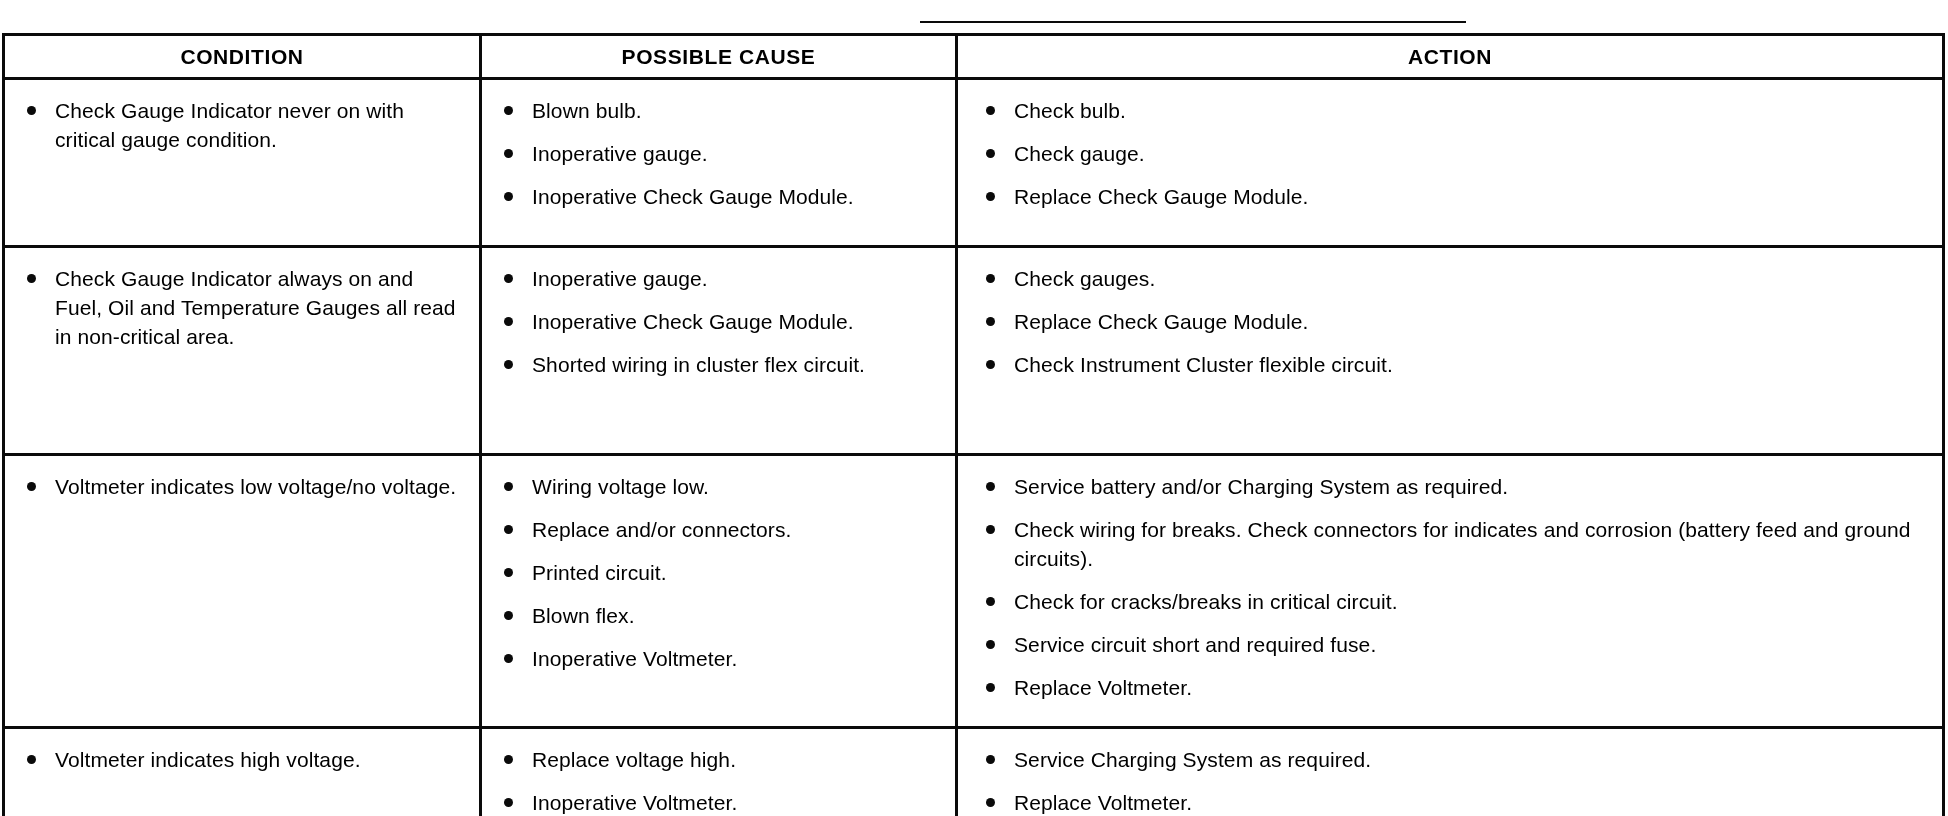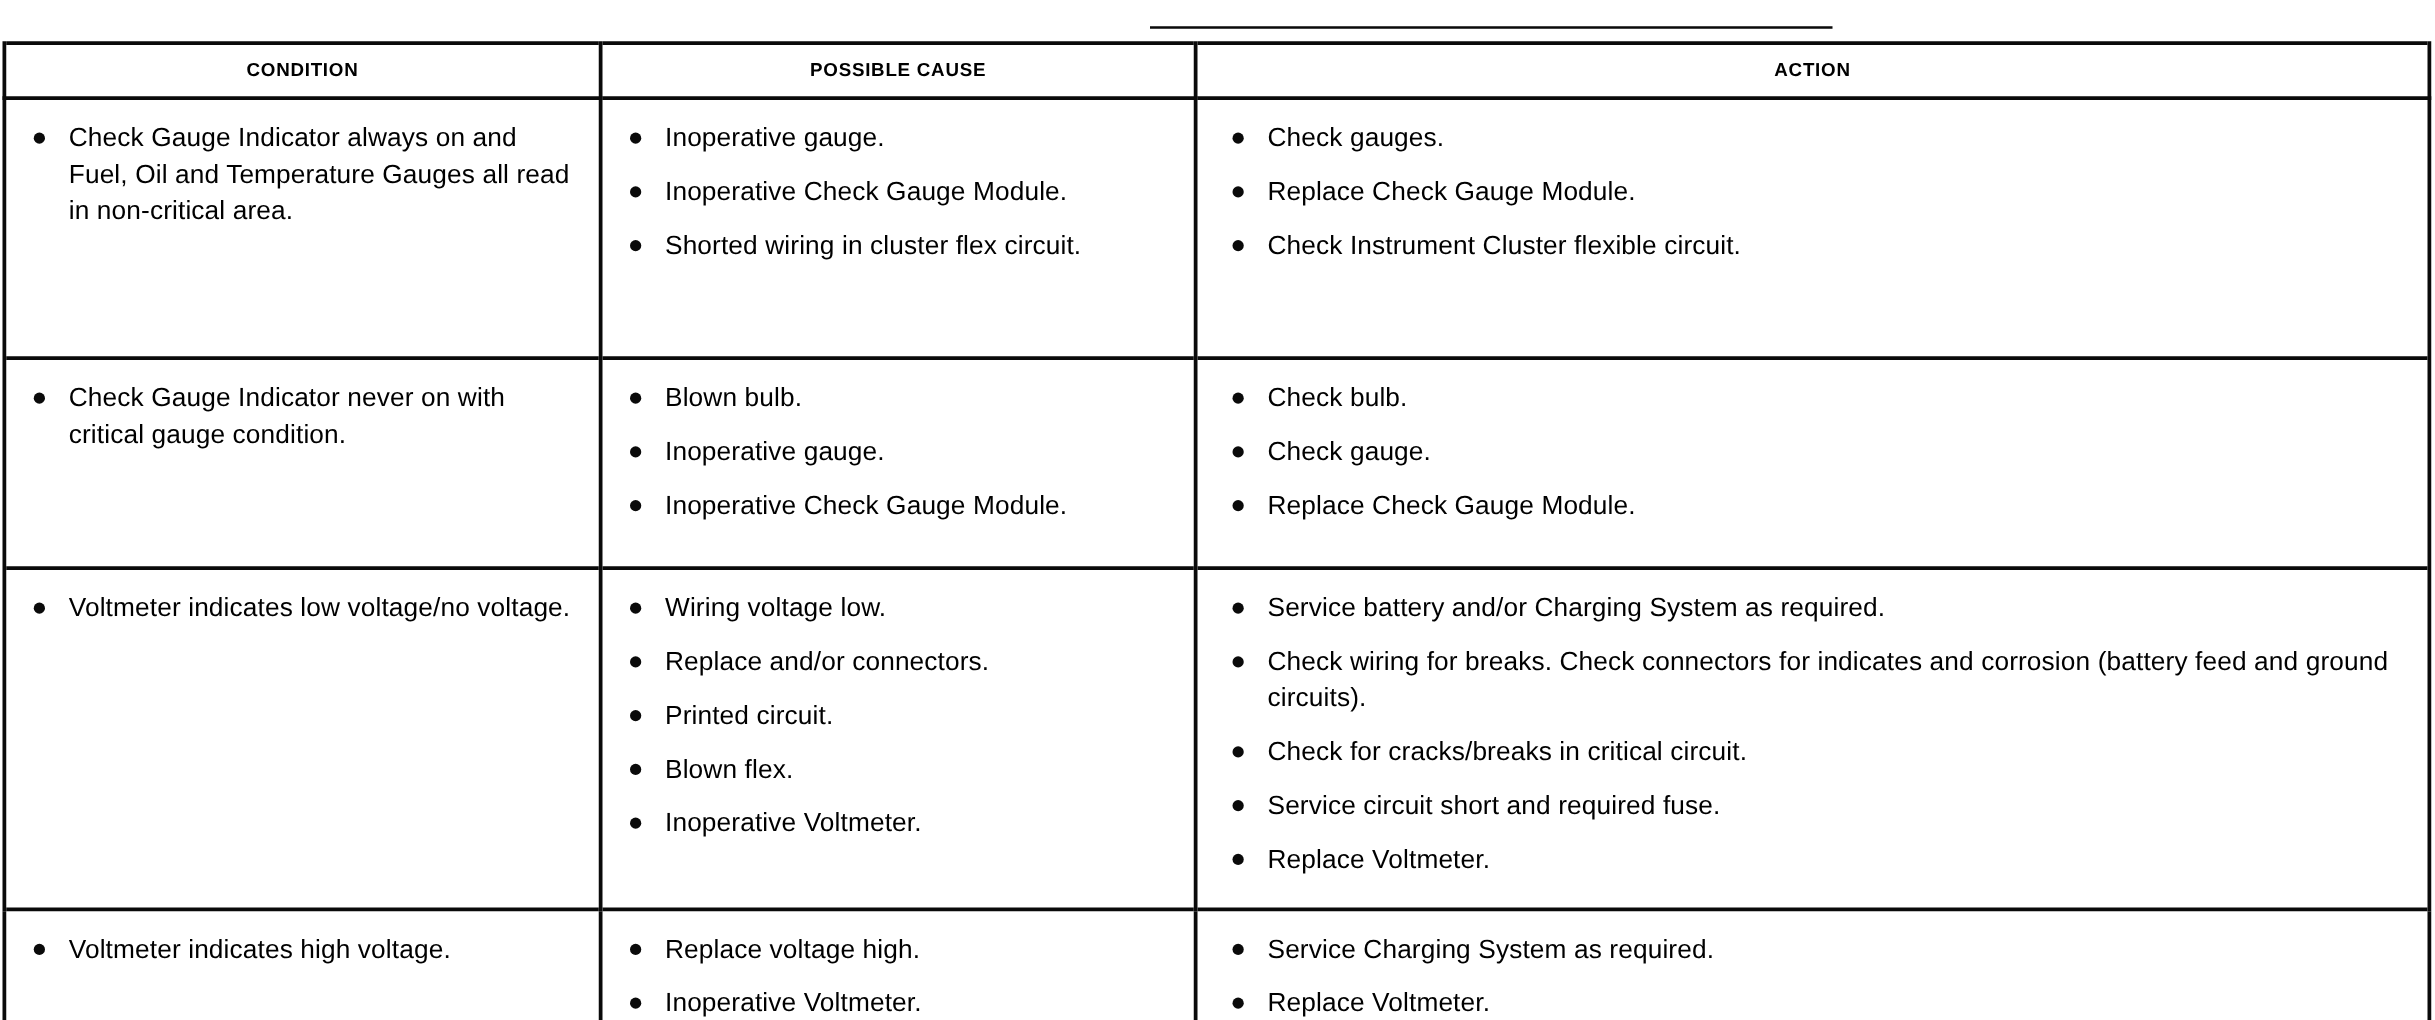--- a/index.html
+++ b/index.html
@@ -47,21 +47,21 @@
     border-left: 3px solid #0a0a0a;
     border-right: 3px solid #0a0a0a;
     vertical-align: top;
     padding: 0;
   }
   #troubleshooting-table tr.header-row th {
     border-bottom: 3px solid #0a0a0a;
     height: 41px;
     vertical-align: middle;
     text-align: center;
-    font-size: 15px;
+    font-size: 21px;
     font-weight: bold;
     letter-spacing: 0.6px;
     font-family: "Liberation Sans", sans-serif;
   }
   #troubleshooting-table tr.body-row td {
     border-top: 3px solid #0a0a0a;
   }
   #troubleshooting-table tr.body-row:first-of-type td {
     border-top: none;
   }
@@ -112,59 +112,59 @@
       <col class="c3">
   </colgroup>
   <thead>
     <tr class="header-row">
       <th>CONDITION</th>
       <th>POSSIBLE CAUSE</th>
       <th>ACTION</th>
     </tr>
   </thead>
   <tbody id="table-body">
+      <tr class="body-row row-2">
+        <td>
+          <ul class="bullets">
+            <li>Check Gauge Indicator never on with critical gauge condition.</li>
+          </ul>
+        </td>
+        <td>
+          <ul class="bullets">
+            <li>Blown bulb.</li>
+            <li>Inoperative gauge.</li>
+            <li>Inoperative Check Gauge Module.</li>
+          </ul>
+        </td>
+        <td>
+          <ul class="bullets wide">
+            <li>Check bulb.</li>
+            <li>Check gauge.</li>
+            <li>Replace Check Gauge Module.</li>
+          </ul>
+        </td>
+      </tr>
       <tr class="body-row row-1">
         <td>
           <ul class="bullets">
             <li>Check Gauge Indicator always on and Fuel, Oil and Temperature Gauges all read in non-critical area.</li>
           </ul>
         </td>
         <td>
           <ul class="bullets">
             <li>Inoperative gauge.</li>
             <li>Inoperative Check Gauge Module.</li>
             <li>Shorted wiring in cluster flex circuit.</li>
           </ul>
         </td>
         <td>
           <ul class="bullets wide">
             <li>Check gauges.</li>
             <li>Replace Check Gauge Module.</li>
             <li>Check Instrument Cluster flexible circuit.</li>
-          </ul>
-        </td>
-      </tr>
-      <tr class="body-row row-2">
-        <td>
-          <ul class="bullets">
-            <li>Check Gauge Indicator never on with critical gauge condition.</li>
-          </ul>
-        </td>
-        <td>
-          <ul class="bullets">
-            <li>Blown bulb.</li>
-            <li>Inoperative gauge.</li>
-            <li>Inoperative Check Gauge Module.</li>
-          </ul>
-        </td>
-        <td>
-          <ul class="bullets wide">
-            <li>Check bulb.</li>
-            <li>Check gauge.</li>
-            <li>Replace Check Gauge Module.</li>
           </ul>
         </td>
       </tr>
       <tr class="body-row row-3">
         <td>
           <ul class="bullets">
             <li>Voltmeter indicates low voltage/no voltage.</li>
           </ul>
         </td>
         <td>

